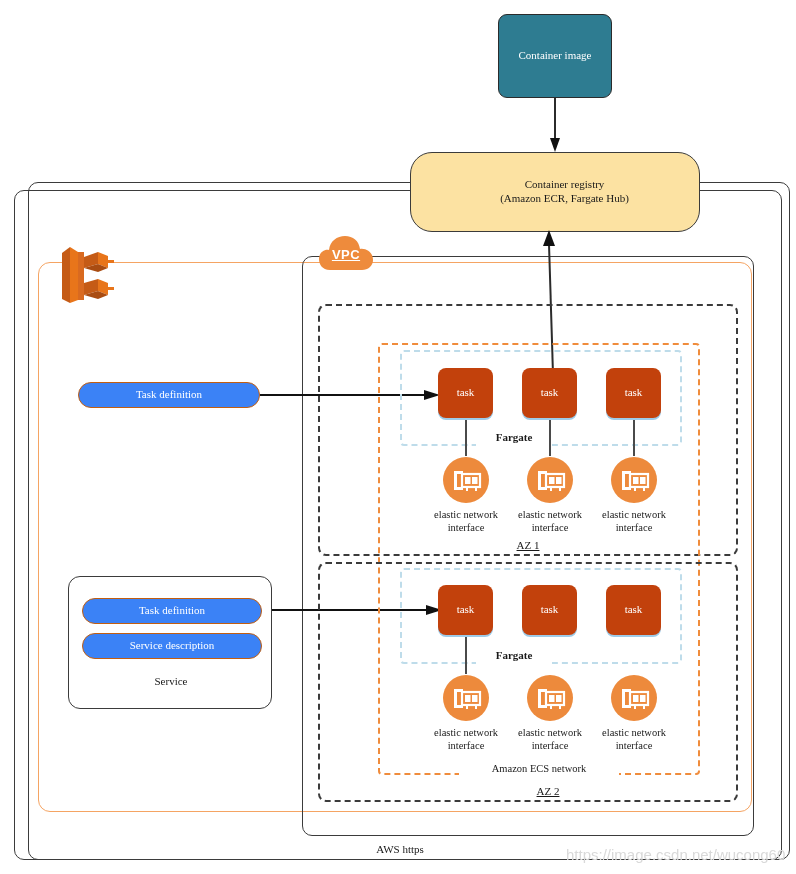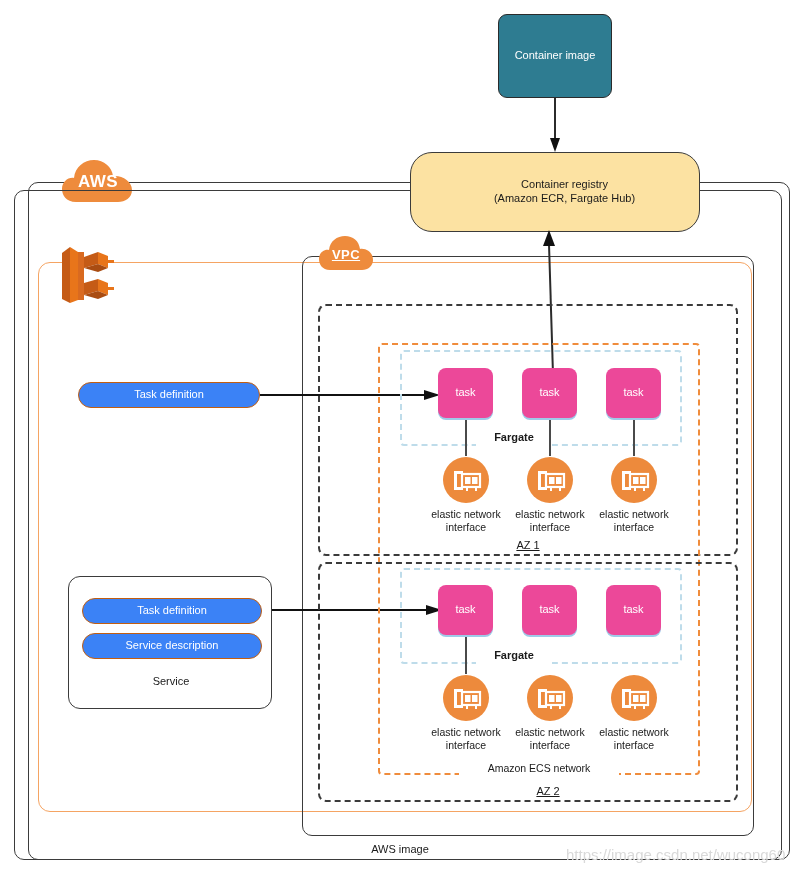--- a/index.html
+++ b/index.html
@@ -1,19 +1,19 @@
 <!DOCTYPE html>
 <html><head>
 <meta charset="utf-8">
 <style>
   html,body{margin:0;padding:0;background:#ffffff;}
   body{font-family:"Liberation Sans","DejaVu Sans",sans-serif;}
   #stage{position:relative;width:796px;height:874px;overflow:hidden;background:#fff;}
   .abs{position:absolute;box-sizing:border-box;}
-  .ctext{display:flex;align-items:center;justify-content:center;text-align:left;line-height:1.25;}
+  .ctext{display:flex;align-items:center;justify-content:center;text-align:left;line-height:1.25;font-family:Liberation Serif, serif;}
 
   
   .frame-aws{border:1.6px solid #3b3b3b;border-radius:10px;background:transparent;}
   .frame-region{border:1.6px solid #3b3b3b;border-radius:10px;background:transparent;}
   .frame-vpc{border:1.6px solid #3b3b3b;border-radius:10px;background:transparent;}
   .frame-ecs-service{border:1.8px solid #F5A463;border-radius:12px;background:transparent;}
   .frame-az{border:2px dashed #3b3b3b;border-radius:8px;background:transparent;}
   .frame-cluster{border:2.4px dashed #F08C3C;border-radius:4px;background:transparent;}
   .frame-fargate{border:2.4px dashed #BEDCEA;border-radius:4px;background:transparent;}
 
@@ -21,45 +21,38 @@
   .cloud{position:absolute;}
   .cloud .lbl{position:absolute;inset:0;display:flex;align-items:center;justify-content:center;
     color:#fff;font-weight:bold;letter-spacing:.5px;z-index:3;}
 
   
   .node-img{background:#2E7C91;border:1.4px solid #2b2b2b;border-radius:9px;color:#fff;font-size:11px;}
   .node-reg{background:#FCE2A2;border:1.4px solid #3b3b3b;border-radius:22px;color:#1a1a1a;font-size:11px;}
   .pill{background:#3b82f6;border:1.3px solid #C25E10;border-radius:16px;color:#fff;font-size:11px;}
   .svc-box{background:#fff;border:1.5px solid #3b3b3b;border-radius:12px;}
   .svc-lbl{font-size:11px;color:#1a1a1a;}
-  .task{background:#ec4899;border-radius:8px;color:#fff;font-size:11px;
+  .task{background:#c2410c;border-radius:8px;color:#fff;font-size:11px;
         box-shadow:0 2px 0 #9ecbe8;}
   .eni-lbl{font-size:10.5px;color:#1a1a1a;}
   .fargate-lbl{font-size:11px;color:#1a1a1a;font-weight:600;}
   .az-lbl{font-size:11px;color:#1a1a1a;text-decoration:underline;}
   .cluster-lbl{font-size:10.5px;color:#1a1a1a;}
   .region-lbl{font-size:11px;color:#1a1a1a;}
   .conn{background:#4a4a4a;}
   .watermark{color:#d9d9d9;font-size:15px;white-space:nowrap;}
   svg{display:block;overflow:visible;}
 </style>
 </head>
 <body>
 
 <div id="stage">
 
   <div class="abs frame-aws" style="left:28px;top:182px;width:762px;height:678px;"></div>
 
-  <div class="cloud" style="left:60px;top:157px;width:76px;height:50px;">
-    <svg width="76" height="50" viewBox="0 0 76 50">
-      <path d="M16 45 C6 45 2 38 2 32 C2 25 8 20 14 21 C15 10 24 3 34 3 C44 3 52 10 53 19
-               C62 18 72 24 72 33 C72 41 65 45 58 45 Z" fill="#EE8B3C"></path>
-    </svg>
-    <span class="lbl" style="font-size:17px;">AWS</span>
-  </div>
 
   <div class="abs frame-ecs-service" style="left:38px;top:262px;width:714px;height:550px;"></div>
 
   <div class="abs" style="left:58px;top:243px;width:62px;height:66px;">
     <svg width="62" height="66" viewBox="0 0 62 66">
       <polygon points="4,10 12,4 12,60 4,56" fill="#C55B16"></polygon>
       <polygon points="12,4 20,9 20,57 12,60" fill="#E8751A"></polygon>
       <rect x="20" y="9" width="6" height="48" fill="#D96A20"></rect>
       <polygon points="26,14 40,9 40,21 26,25" fill="#C55B16"></polygon>
       <polygon points="40,9 50,13 50,25 40,21" fill="#E8751A"></polygon>
@@ -282,20 +275,20 @@
       <rect x="24" y="31" width="2" height="4" fill="#fff"></rect>
       <rect x="33" y="31" width="2" height="4" fill="#fff"></rect>
     </svg>
   </div>
   <div class="abs ctext eni-lbl" style="left:588px;top:724px;width:92px;height:30px;flex-direction:column;">
     <span>elastic network</span>
     <span>interface</span>
   </div>
 
   <div class="abs ctext region-lbl" style="left:330px;top:842px;width:140px;height:16px;">
-    <span>AWS image</span>
+    <span>AWS https</span>
   </div>
 
   <div class="abs watermark" style="left:566px;top:846px;">
     <span>https://image.csdn.net/wucong60</span>
   </div>
 
 </div>
 
 </body></html>

